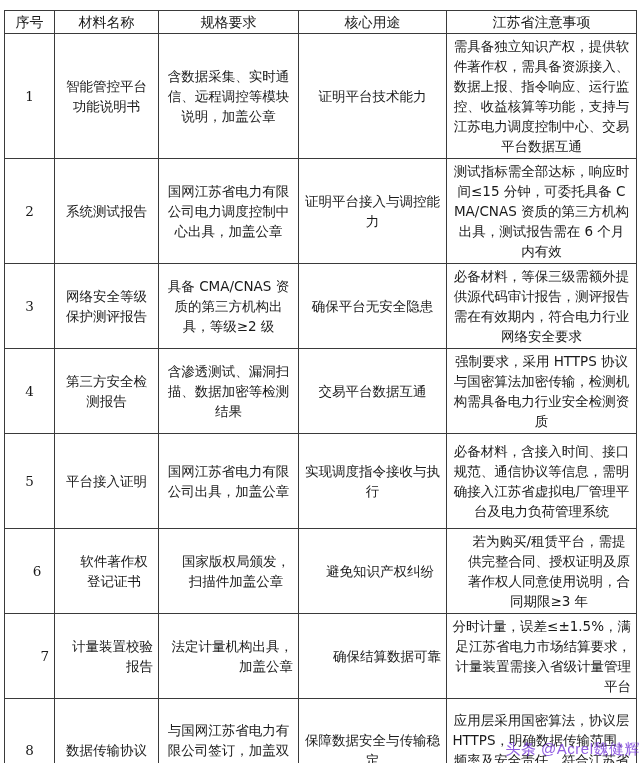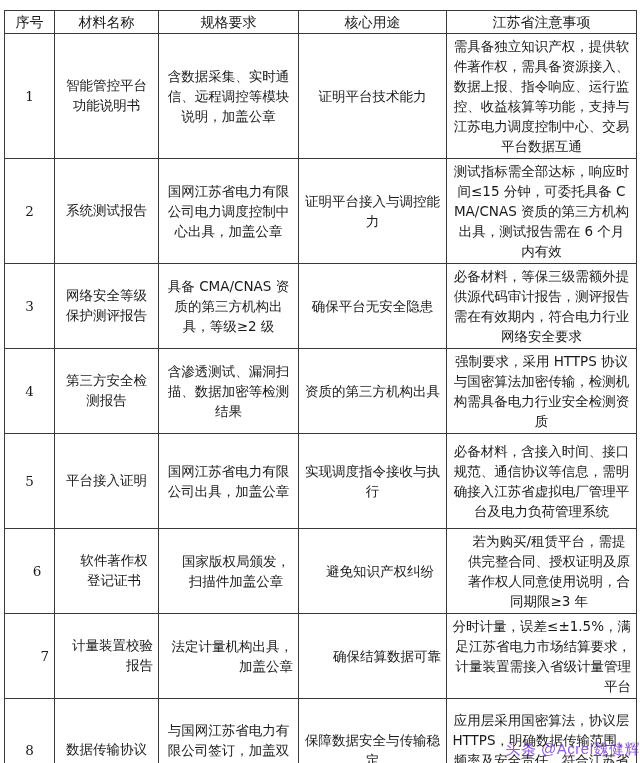--- a/index.html
+++ b/index.html
@@ -38,21 +38,21 @@
       height: 19px;
       padding: 1px 3px;
       font-size: 14px;
     }
     col.c-no { width: 50px; }
     col.c-name { width: 104px; }
     col.c-spec { width: 140px; }
     col.c-use { width: 148px; }
     col.c-note { width: 190px; }
     td.c-no { font-family: "DejaVu Serif", serif; font-size: 13px; }
-    td.c-name { padding: 2px 10px; font-family: Liberation Serif, serif; }
+    td.c-name { padding: 2px 10px; }
     td.c-spec { padding: 2px 10px; }
     td.c-note { font-size: 14px; line-height: 19.5px; padding: 2px 4px; }
     tr.r1 td { height: 110px; margin-left: 28px; }
     tr.r2 td { height: 91px; }
     tr.r3 td { height: 76px; }
     tr.r4 td { height: 74px; }
     tr.r5 td { height: 90px; }
     tr.r6 td { height: 76px; padding-left: 20px; }
     tr.r7 td { height: 74px; text-align: right; }
     tr.r8 td { height: 98px; }
@@ -106,21 +106,21 @@
       <td class="c-no">3</td>
       <td class="c-name">网络安全等级保护测评报告</td>
       <td class="c-spec">具备 CMA/CNAS 资质的第三方机构出具，等级≥2 级</td>
       <td class="c-use">确保平台无安全隐患</td>
       <td class="c-note">必备材料，等保三级需额外提供源代码审计报告，测评报告需在有效期内，符合电力行业网络安全要求</td>
     </tr>
     <tr class="r4">
       <td class="c-no">4</td>
       <td class="c-name">第三方安全检测报告</td>
       <td class="c-spec">含渗透测试、漏洞扫描、数据加密等检测结果</td>
-      <td class="c-use">资质的第三方机构出具</td>
+      <td class="c-use">交易平台数据互通</td>
       <td class="c-note">强制要求，采用 HTTPS 协议与国密算法加密传输，检测机构需具备电力行业安全检测资质</td>
     </tr>
     <tr class="r5">
       <td class="c-no">5</td>
       <td class="c-name">平台接入证明</td>
       <td class="c-spec">国网江苏省电力有限公司出具，加盖公章</td>
       <td class="c-use">实现调度指令接收与执行</td>
       <td class="c-note">必备材料，含接入时间、接口规范、通信协议等信息，需明确接入江苏省虚拟电厂管理平台及电力负荷管理系统</td>
     </tr>
     <tr class="r6">

